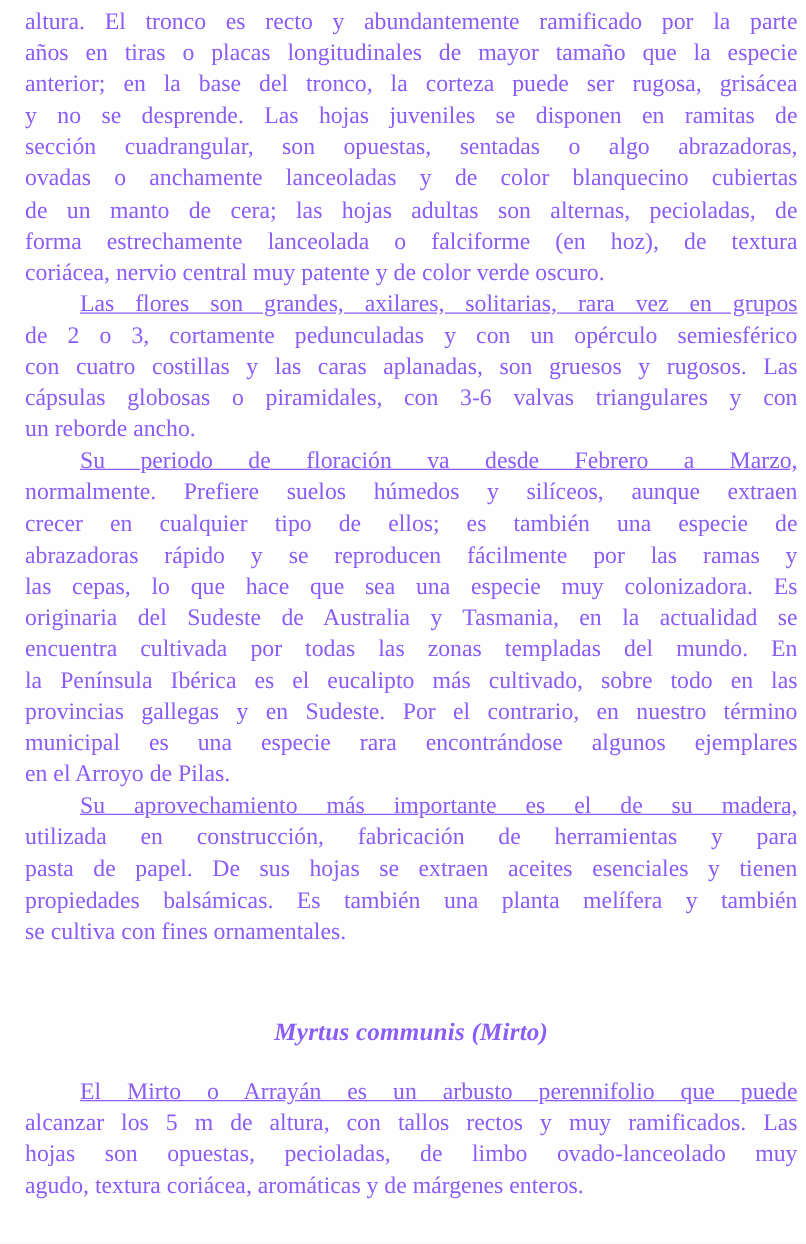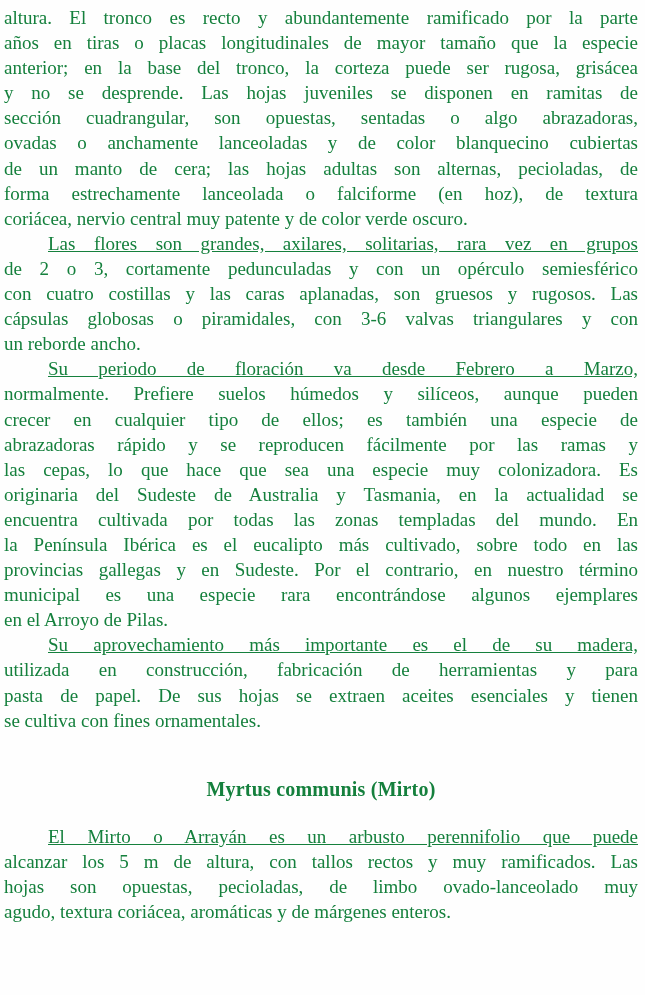--- a/index.html
+++ b/index.html
@@ -6,52 +6,53 @@
     margin: 0;
     padding: 0;
     background: #f4f4f2;
   }
   .page {
     position: relative;
     width: 645px;
     height: 995px;
     margin: 0 auto;
     background: #fefefe;
-    color: #15803d;
+    color: #8b5cf6;
     font-family: "Liberation Serif", "DejaVu Serif", serif;
     font-size: 19px;
     overflow: hidden;
     box-sizing: border-box;
-    padding: 5px 7px 0 4px;
+    padding: 5px 7px 0 20px;
   }
   .paragraph {
     margin: 0;
   }
   .line {
     height: 25.1px;
     line-height: 25.1px;
     text-align: justify;
     text-align-last: justify;
     white-space: normal;
     overflow: hidden;
   }
   .line.last {
     text-align-last: left;
   }
   .line.indent {
     padding-left: 44px;
     text-decoration: underline;
   }
   .heading {
-    margin-top: 44px;
+    margin-top: 56px;
     margin-bottom: 22px;
     height: 25.1px;
     line-height: 25.1px;
     text-align: center;
     font-weight: bold;
+    font-style: italic;
     font-size: 20px;
     letter-spacing: 0.2px;
   }
 </style>
 </head>
 <body>
 
 <div class="page">
   <div>
       <div class="paragraph">
@@ -67,35 +68,36 @@
       </div>
       <div class="paragraph">
         <div class="line indent">Las flores son grandes, axilares, solitarias, rara vez en grupos</div>
         <div class="line">de 2 o 3, cortamente pedunculadas y con un opérculo semiesférico</div>
         <div class="line">con cuatro costillas y las caras aplanadas, son gruesos y rugosos. Las</div>
         <div class="line">cápsulas globosas o piramidales, con 3-6 valvas triangulares y con</div>
         <div class="line last">un reborde ancho.</div>
       </div>
       <div class="paragraph">
         <div class="line indent">Su periodo de floración va desde Febrero a Marzo,</div>
-        <div class="line">normalmente. Prefiere suelos húmedos y silíceos, aunque pueden</div>
+        <div class="line">normalmente. Prefiere suelos húmedos y silíceos, aunque extraen</div>
         <div class="line">crecer en cualquier tipo de ellos; es también una especie de</div>
         <div class="line">abrazadoras rápido y se reproducen fácilmente por las ramas y</div>
         <div class="line">las cepas, lo que hace que sea una especie muy colonizadora. Es</div>
         <div class="line">originaria del Sudeste de Australia y Tasmania, en la actualidad se</div>
         <div class="line">encuentra cultivada por todas las zonas templadas del mundo. En</div>
         <div class="line">la Península Ibérica es el eucalipto más cultivado, sobre todo en las</div>
         <div class="line">provincias gallegas y en Sudeste. Por el contrario, en nuestro término</div>
         <div class="line">municipal es una especie rara encontrándose algunos ejemplares</div>
         <div class="line last">en el Arroyo de Pilas.</div>
       </div>
       <div class="paragraph">
         <div class="line indent">Su aprovechamiento más importante es el de su madera,</div>
         <div class="line">utilizada en construcción, fabricación de herramientas y para</div>
         <div class="line">pasta de papel. De sus hojas se extraen aceites esenciales y tienen</div>
+        <div class="line">propiedades balsámicas. Es también una planta melífera y también</div>
         <div class="line last">se cultiva con fines ornamentales.</div>
       </div>
       <div class="heading">Myrtus communis (Mirto)</div>
       <div class="paragraph">
         <div class="line indent">El Mirto o Arrayán es un arbusto perennifolio que puede</div>
         <div class="line">alcanzar los 5 m de altura, con tallos rectos y muy ramificados. Las</div>
         <div class="line">hojas son opuestas, pecioladas, de limbo ovado-lanceolado muy</div>
         <div class="line last">agudo, textura coriácea, aromáticas y de márgenes enteros.</div>
       </div>
     </div>

